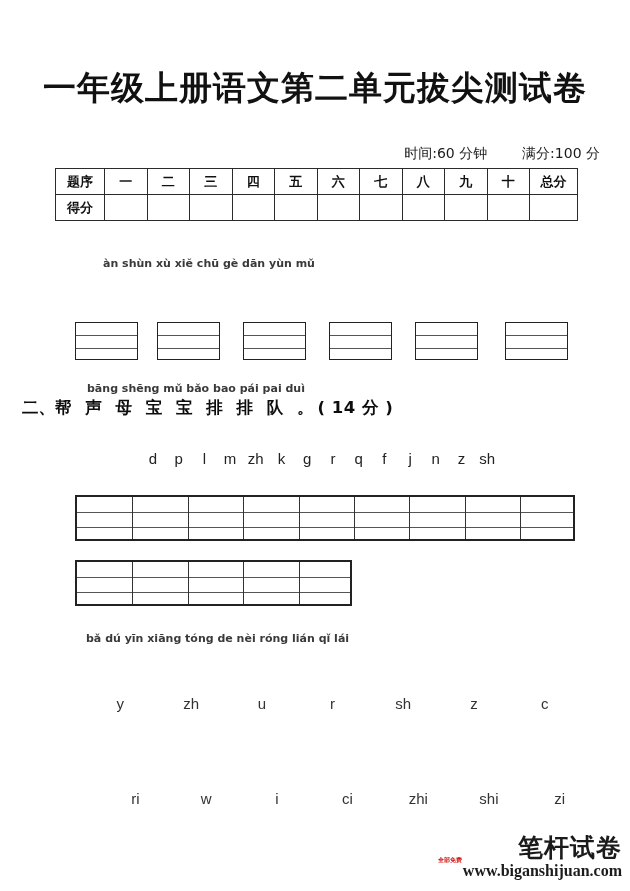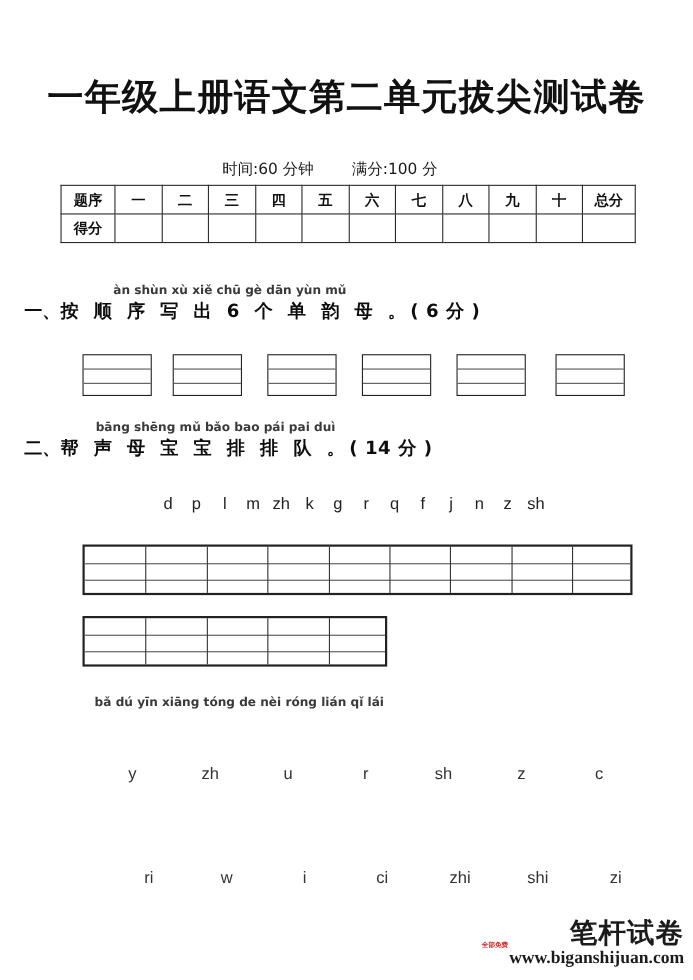--- a/index.html
+++ b/index.html
@@ -30,21 +30,21 @@
     color: #111;
     white-space: nowrap;
   }
 
   
   .meta-line {
     position: absolute;
     top: 145px;
     left: 0;
     width: 600px;
-    text-align: center;
+    text-align: right;
     font-family: "DejaVu Sans", sans-serif;
     font-size: 14px;
     color: #1a1a1a;
   }
   .meta-line .meta-gap { display: inline-block; width: 26px; }
 
   
   .score-table {
     position: absolute;
     top: 168px;
@@ -235,23 +235,20 @@
       <td></td>
       <td></td>
       <td></td>
       <td class="sum"></td>
     </tr>
   </tbody>
 </table>
 
 <div class="section" style="top:256px;">
   <div class="pinyin-row" style="padding-left:103px;">àn shùn xù xiě chū      gè dān yùn mǔ</div>
-  <div class="heading-row" style="padding-left:22px;">
-    <span>一、</span><span class="sp">按 顺 序 写 出 6 个 单 韵 母 。</span><span class="pts">( 6 分 )</span>
-  </div>
 </div>
 
 <div class="fourline-box" style="left:75px;  top:322px; width:63px; height:38px;">
   <div class="rule" style="top:12px;"></div>
   <div class="rule" style="top:25px;"></div>
 </div>
 <div class="fourline-box" style="left:157px; top:322px; width:63px; height:38px;">
   <div class="rule" style="top:12px;"></div>
   <div class="rule" style="top:25px;"></div>
 </div>

